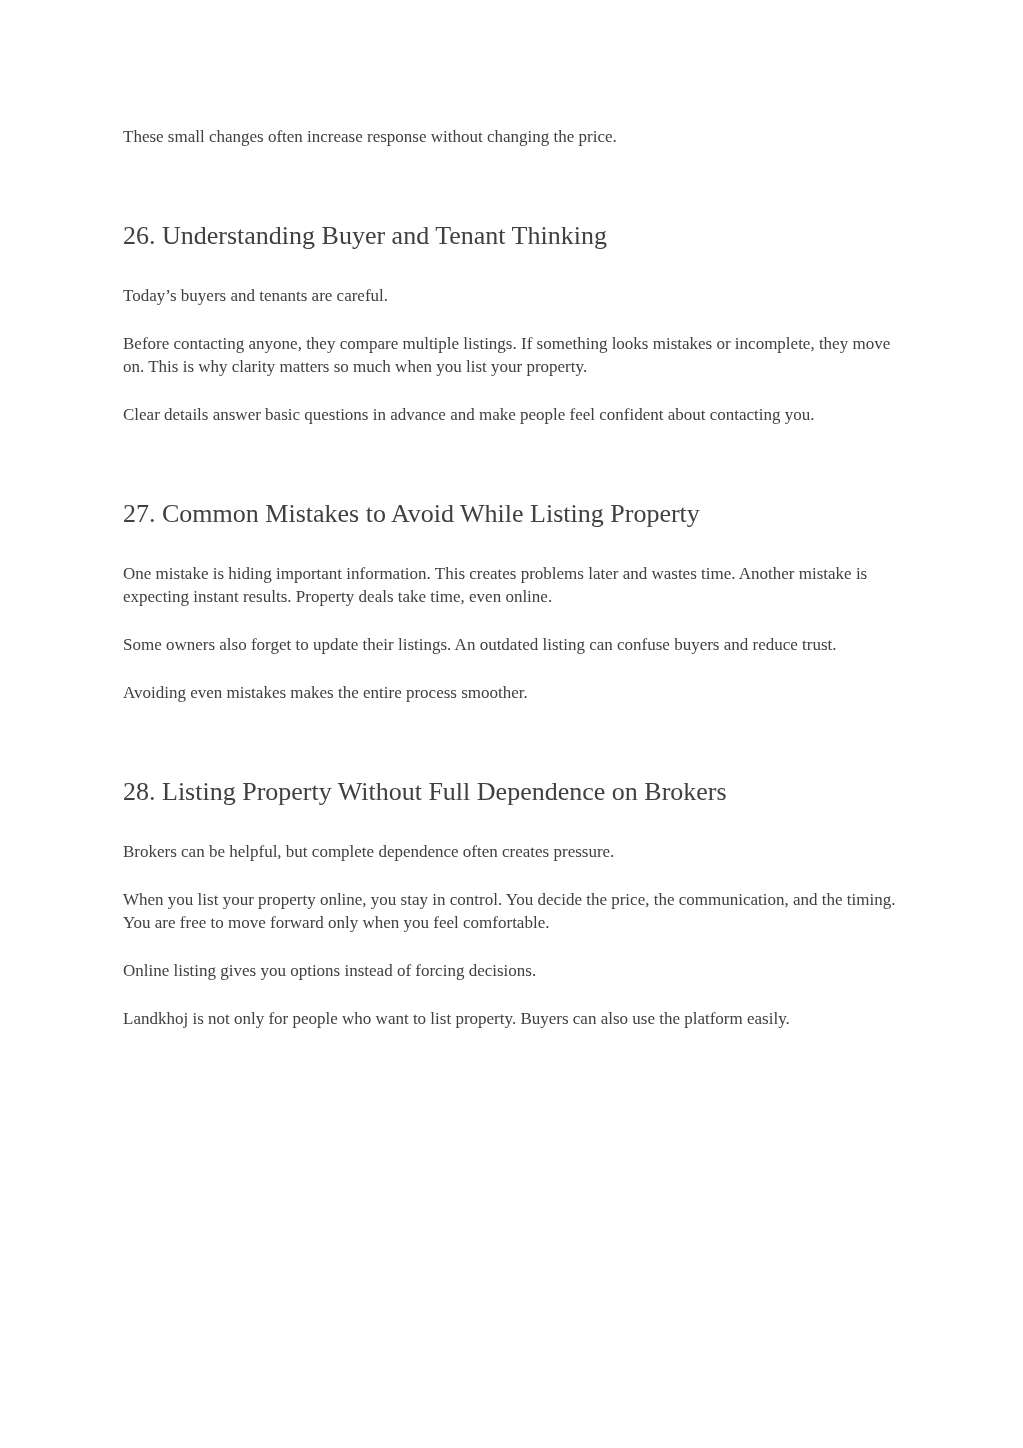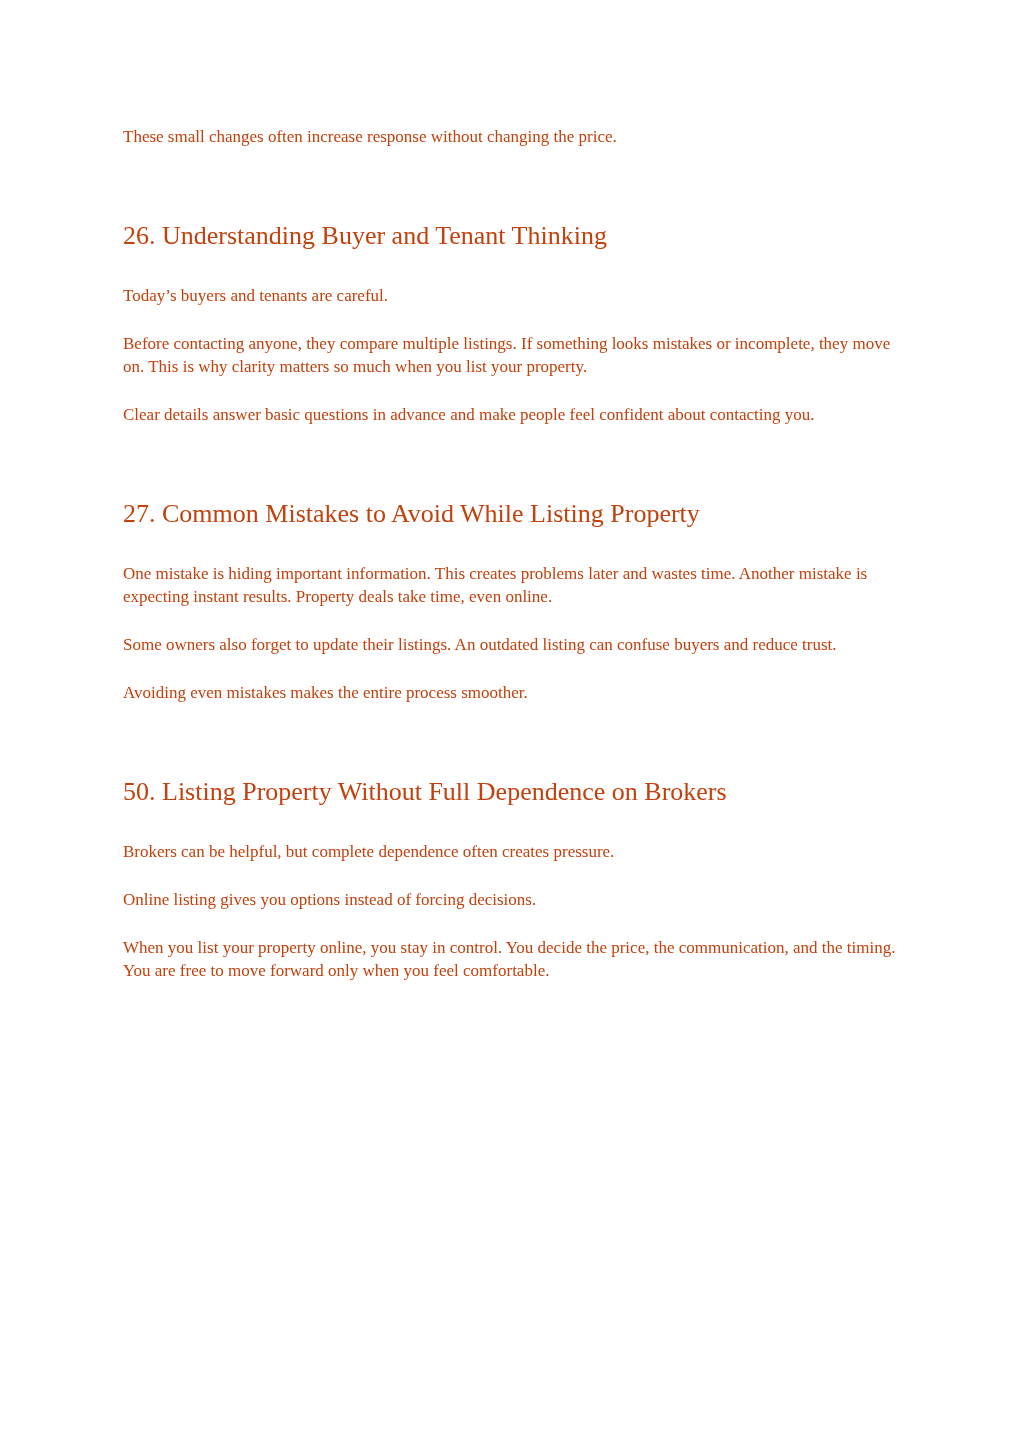--- a/index.html
+++ b/index.html
@@ -4,21 +4,21 @@
 <style>
   html, body {
     margin: 0;
     padding: 0;
     background: #ffffff;
   }
   .page {
     width: 1023px;
     height: 1448px;
     background: #ffffff;
-    color: #c2410c;
+    color: #404040;
     font-family: "Liberation Serif", "DejaVu Serif", serif;
     box-sizing: border-box;
     padding: 125px 125px 16px 123px;
     overflow: hidden;
   }
   .page p {
     font-size: 17px;
     line-height: 23px;
     margin: 0 0 25px 0;
   }
@@ -38,17 +38,18 @@
 <div class="page">
   <p>These small changes often increase response without changing the price.</p>
   <h2>26. Understanding Buyer and Tenant Thinking</h2>
   <p>Today’s buyers and tenants are careful.</p>
   <p>Before contacting anyone, they compare multiple listings. If something looks mistakes or incomplete, they move on. This is why clarity matters so much when you list your property.</p>
   <p>Clear details answer basic questions in advance and make people feel confident about contacting you.</p>
   <h2>27. Common Mistakes to Avoid While Listing Property</h2>
   <p>One mistake is hiding important information. This creates problems later and wastes time. Another mistake is expecting instant results. Property deals take time, even online.</p>
   <p>Some owners also forget to update their listings. An outdated listing can confuse buyers and reduce trust.</p>
   <p>Avoiding even mistakes makes the entire process smoother.</p>
-  <h2>50. Listing Property Without Full Dependence on Brokers</h2>
+  <h2>28. Listing Property Without Full Dependence on Brokers</h2>
   <p>Brokers can be helpful, but complete dependence often creates pressure.</p>
+  <p>When you list your property online, you stay in control. You decide the price, the communication, and the timing. You are free to move forward only when you feel comfortable.</p>
   <p>Online listing gives you options instead of forcing decisions.</p>
-  <p>When you list your property online, you stay in control. You decide the price, the communication, and the timing. You are free to move forward only when you feel comfortable.</p>
+  <p>Landkhoj is not only for people who want to list property. Buyers can also use the platform easily.</p>
 </div>
 
 </body></html>

